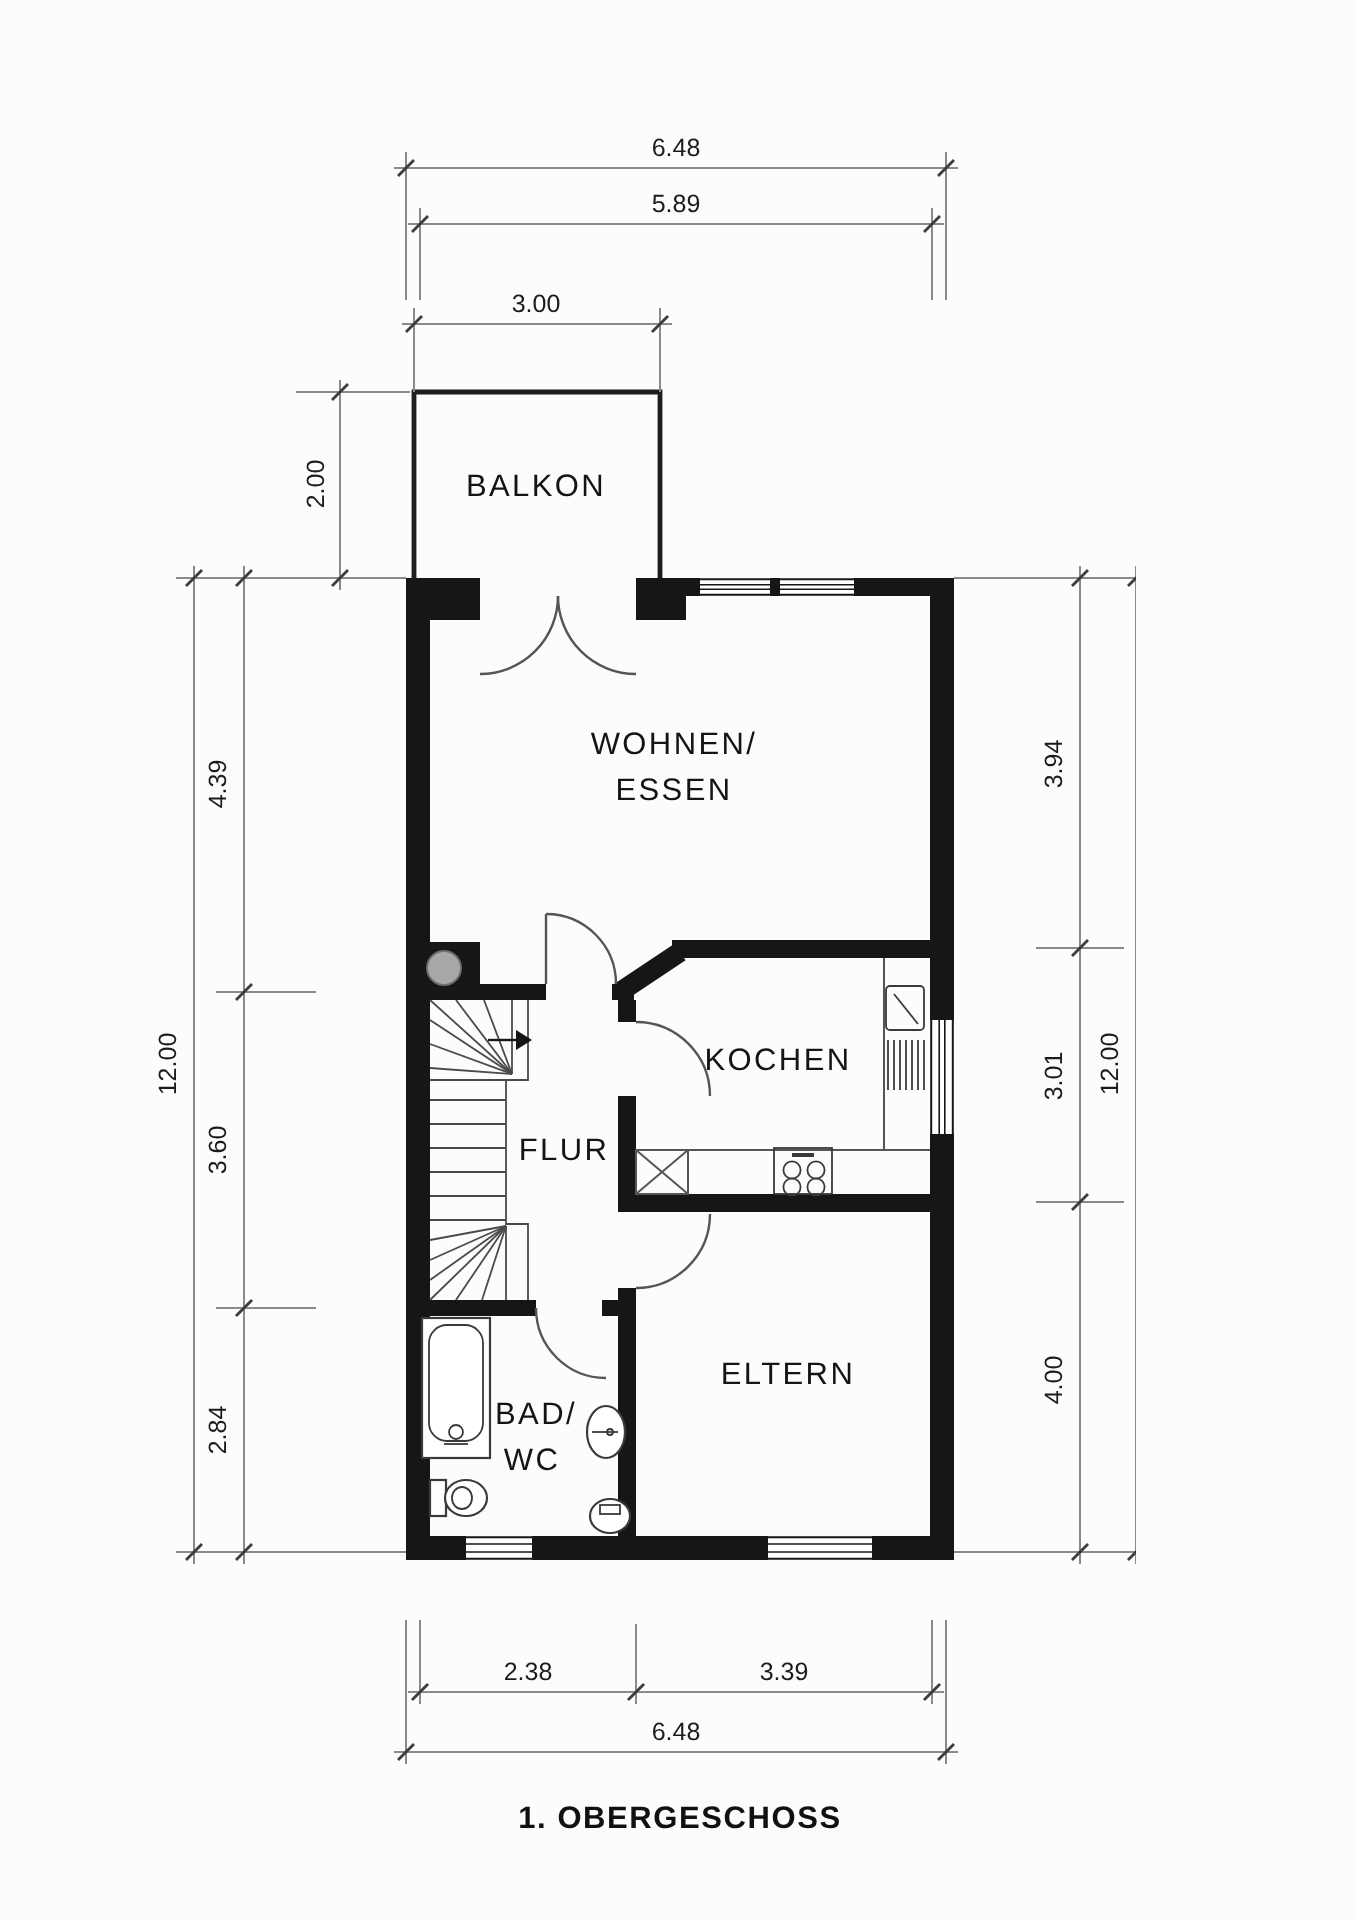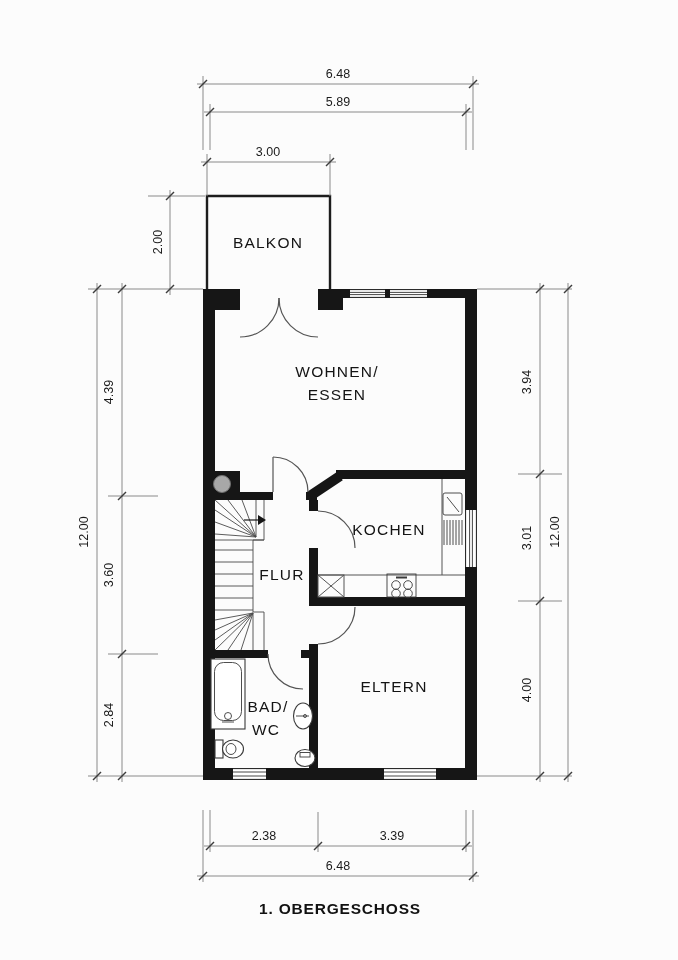--- a/index.html
+++ b/index.html
@@ -1,16 +1,16 @@
 <!DOCTYPE html>
 <html><head>
 <meta charset="utf-8">
 <style>
   html,body{margin:0;padding:0;background:#fcfcfc;}
-  .page{width:678px;height:960px;position:relative;background:#fcfcfc;overflow:hidden;
+  .page{width:568px;height:960px;position:relative;background:#fcfcfc;overflow:hidden;
         font-family:"Liberation Sans",sans-serif;}
   svg{display:block;}
   .wall{fill:#161616;stroke:none;}
   .balcony-line{fill:none;stroke:#1d1d1d;stroke-width:2.4;}
   .winline{stroke:#161616;stroke-width:1;}
   .winline-thin{stroke:#161616;stroke-width:0.8;}
   .door{fill:none;stroke:#555;stroke-width:1.2;}
   .stair{fill:none;stroke:#4a4a4a;stroke-width:0.9;}
   .fixture{fill:#fff;stroke:#3a3a3a;stroke-width:1.1;}
   .fixline{fill:none;stroke:#3a3a3a;stroke-width:0.9;}

